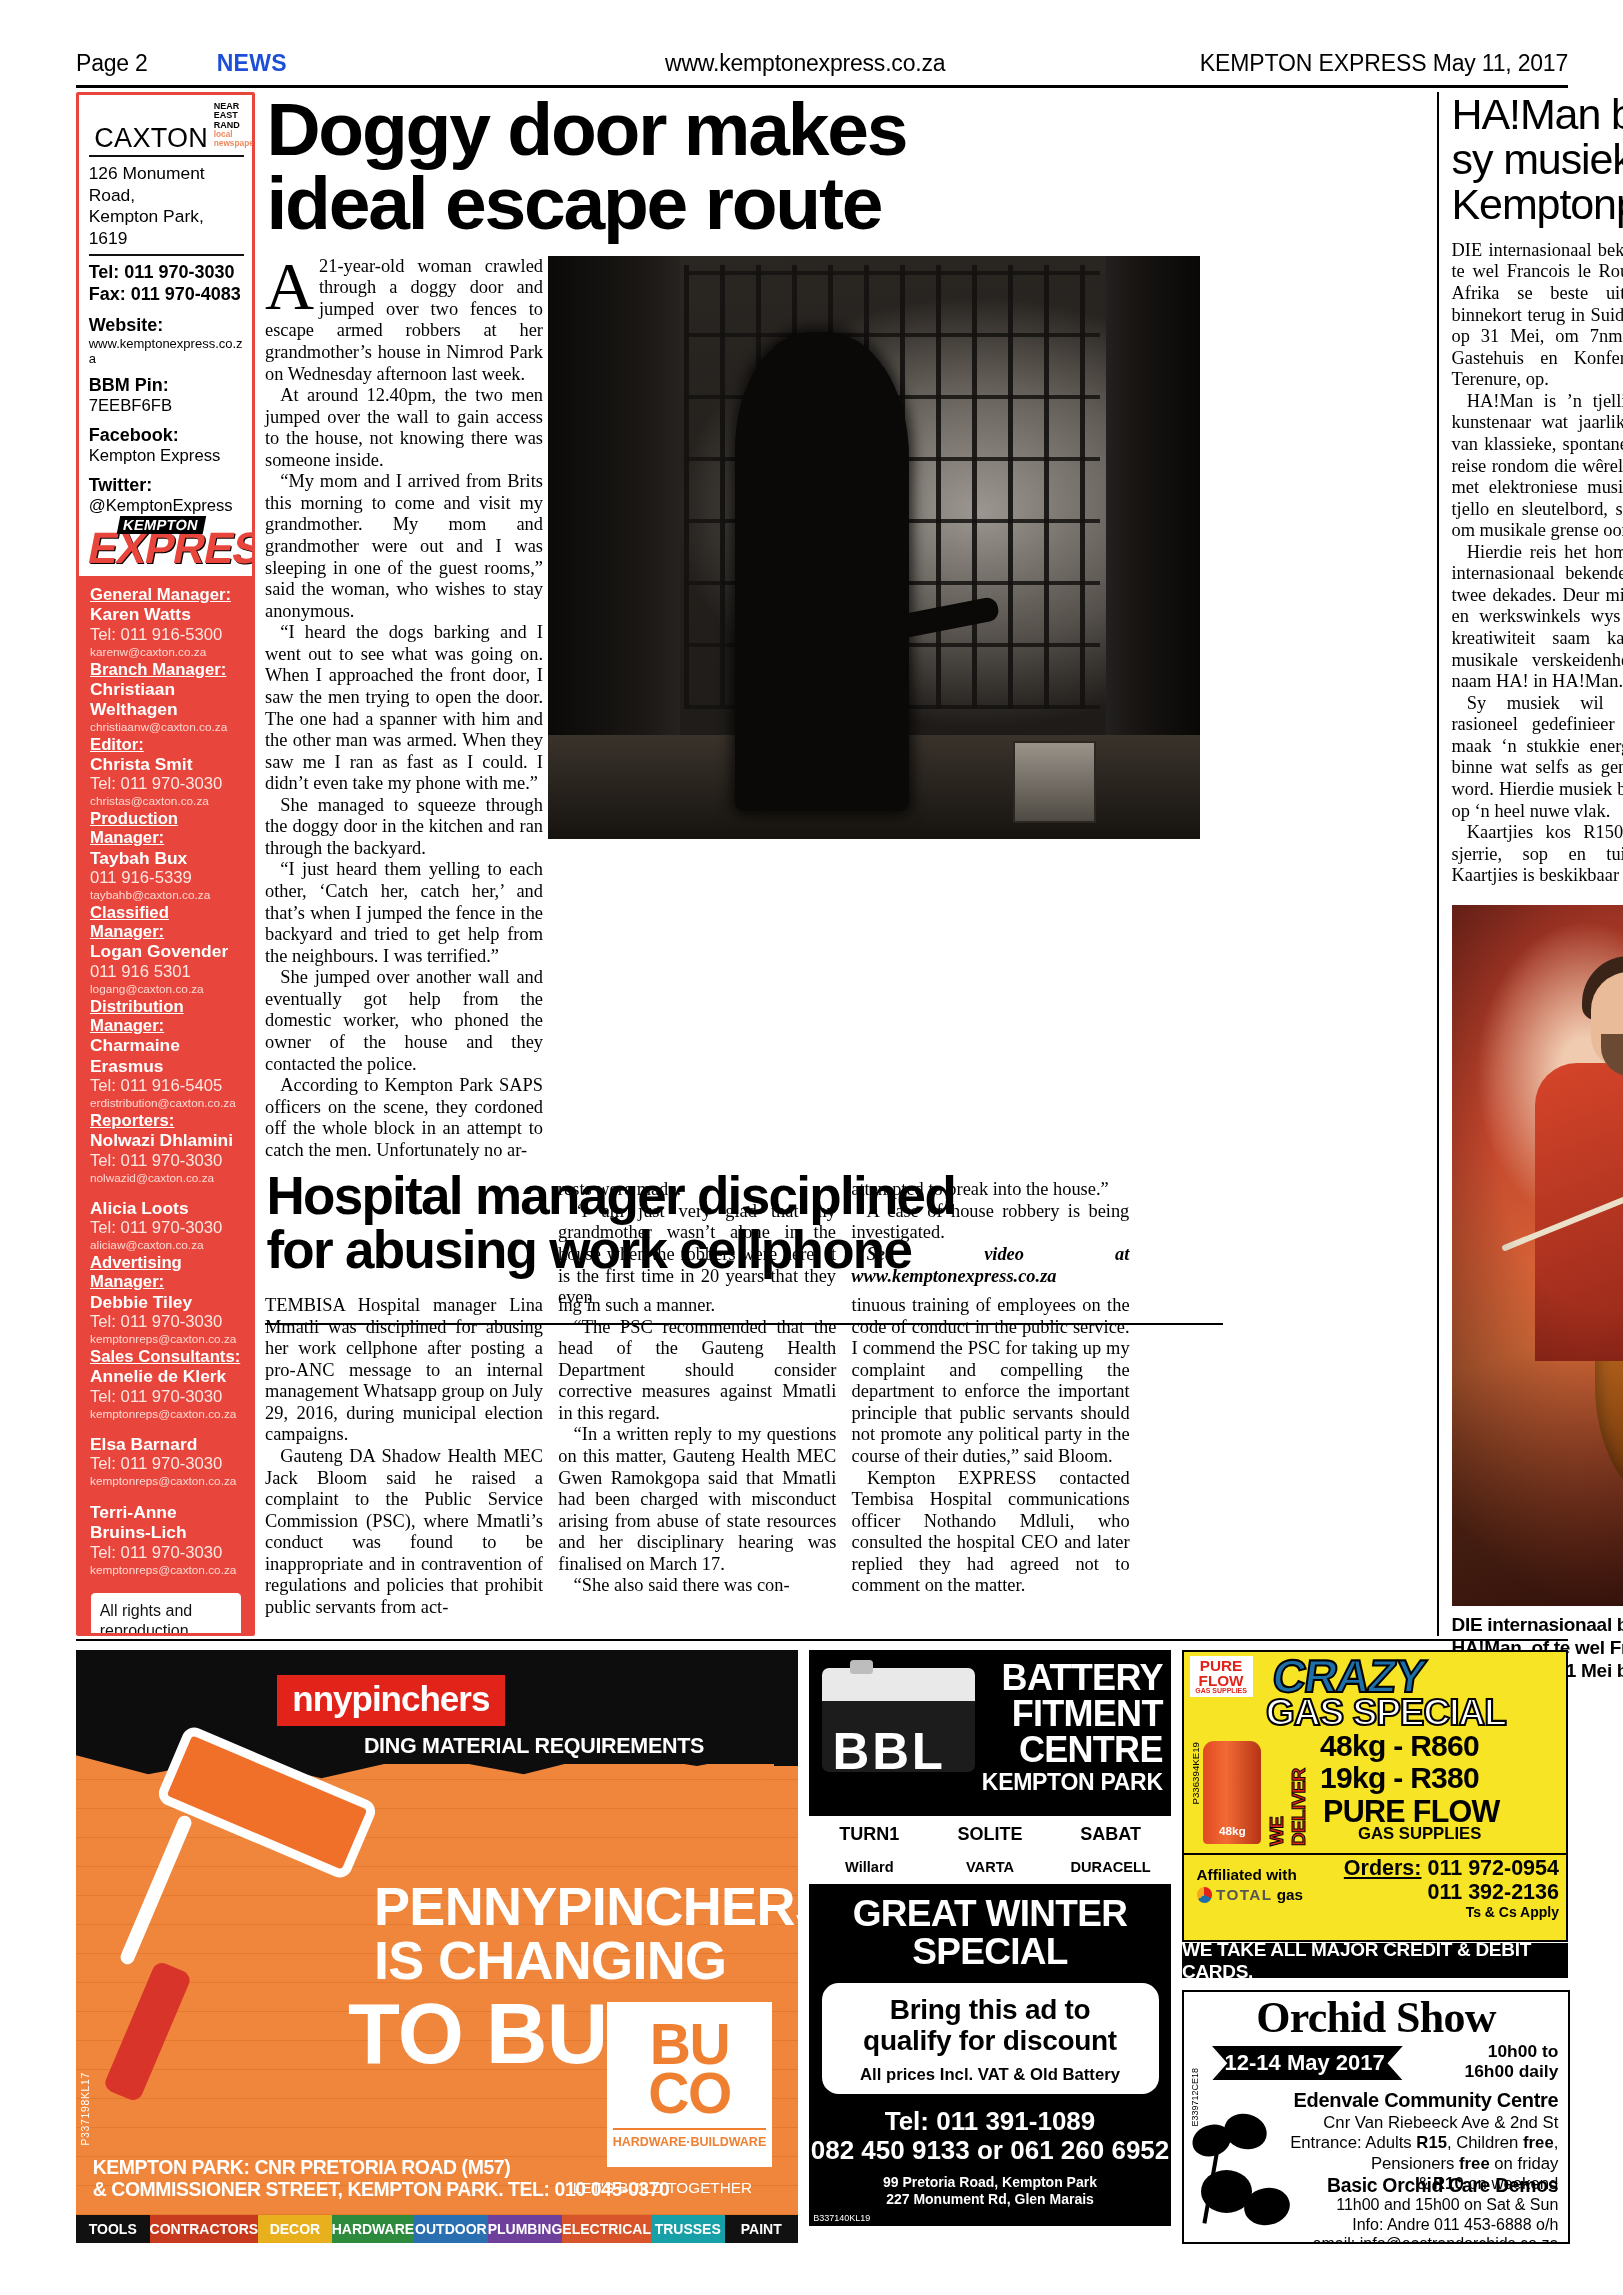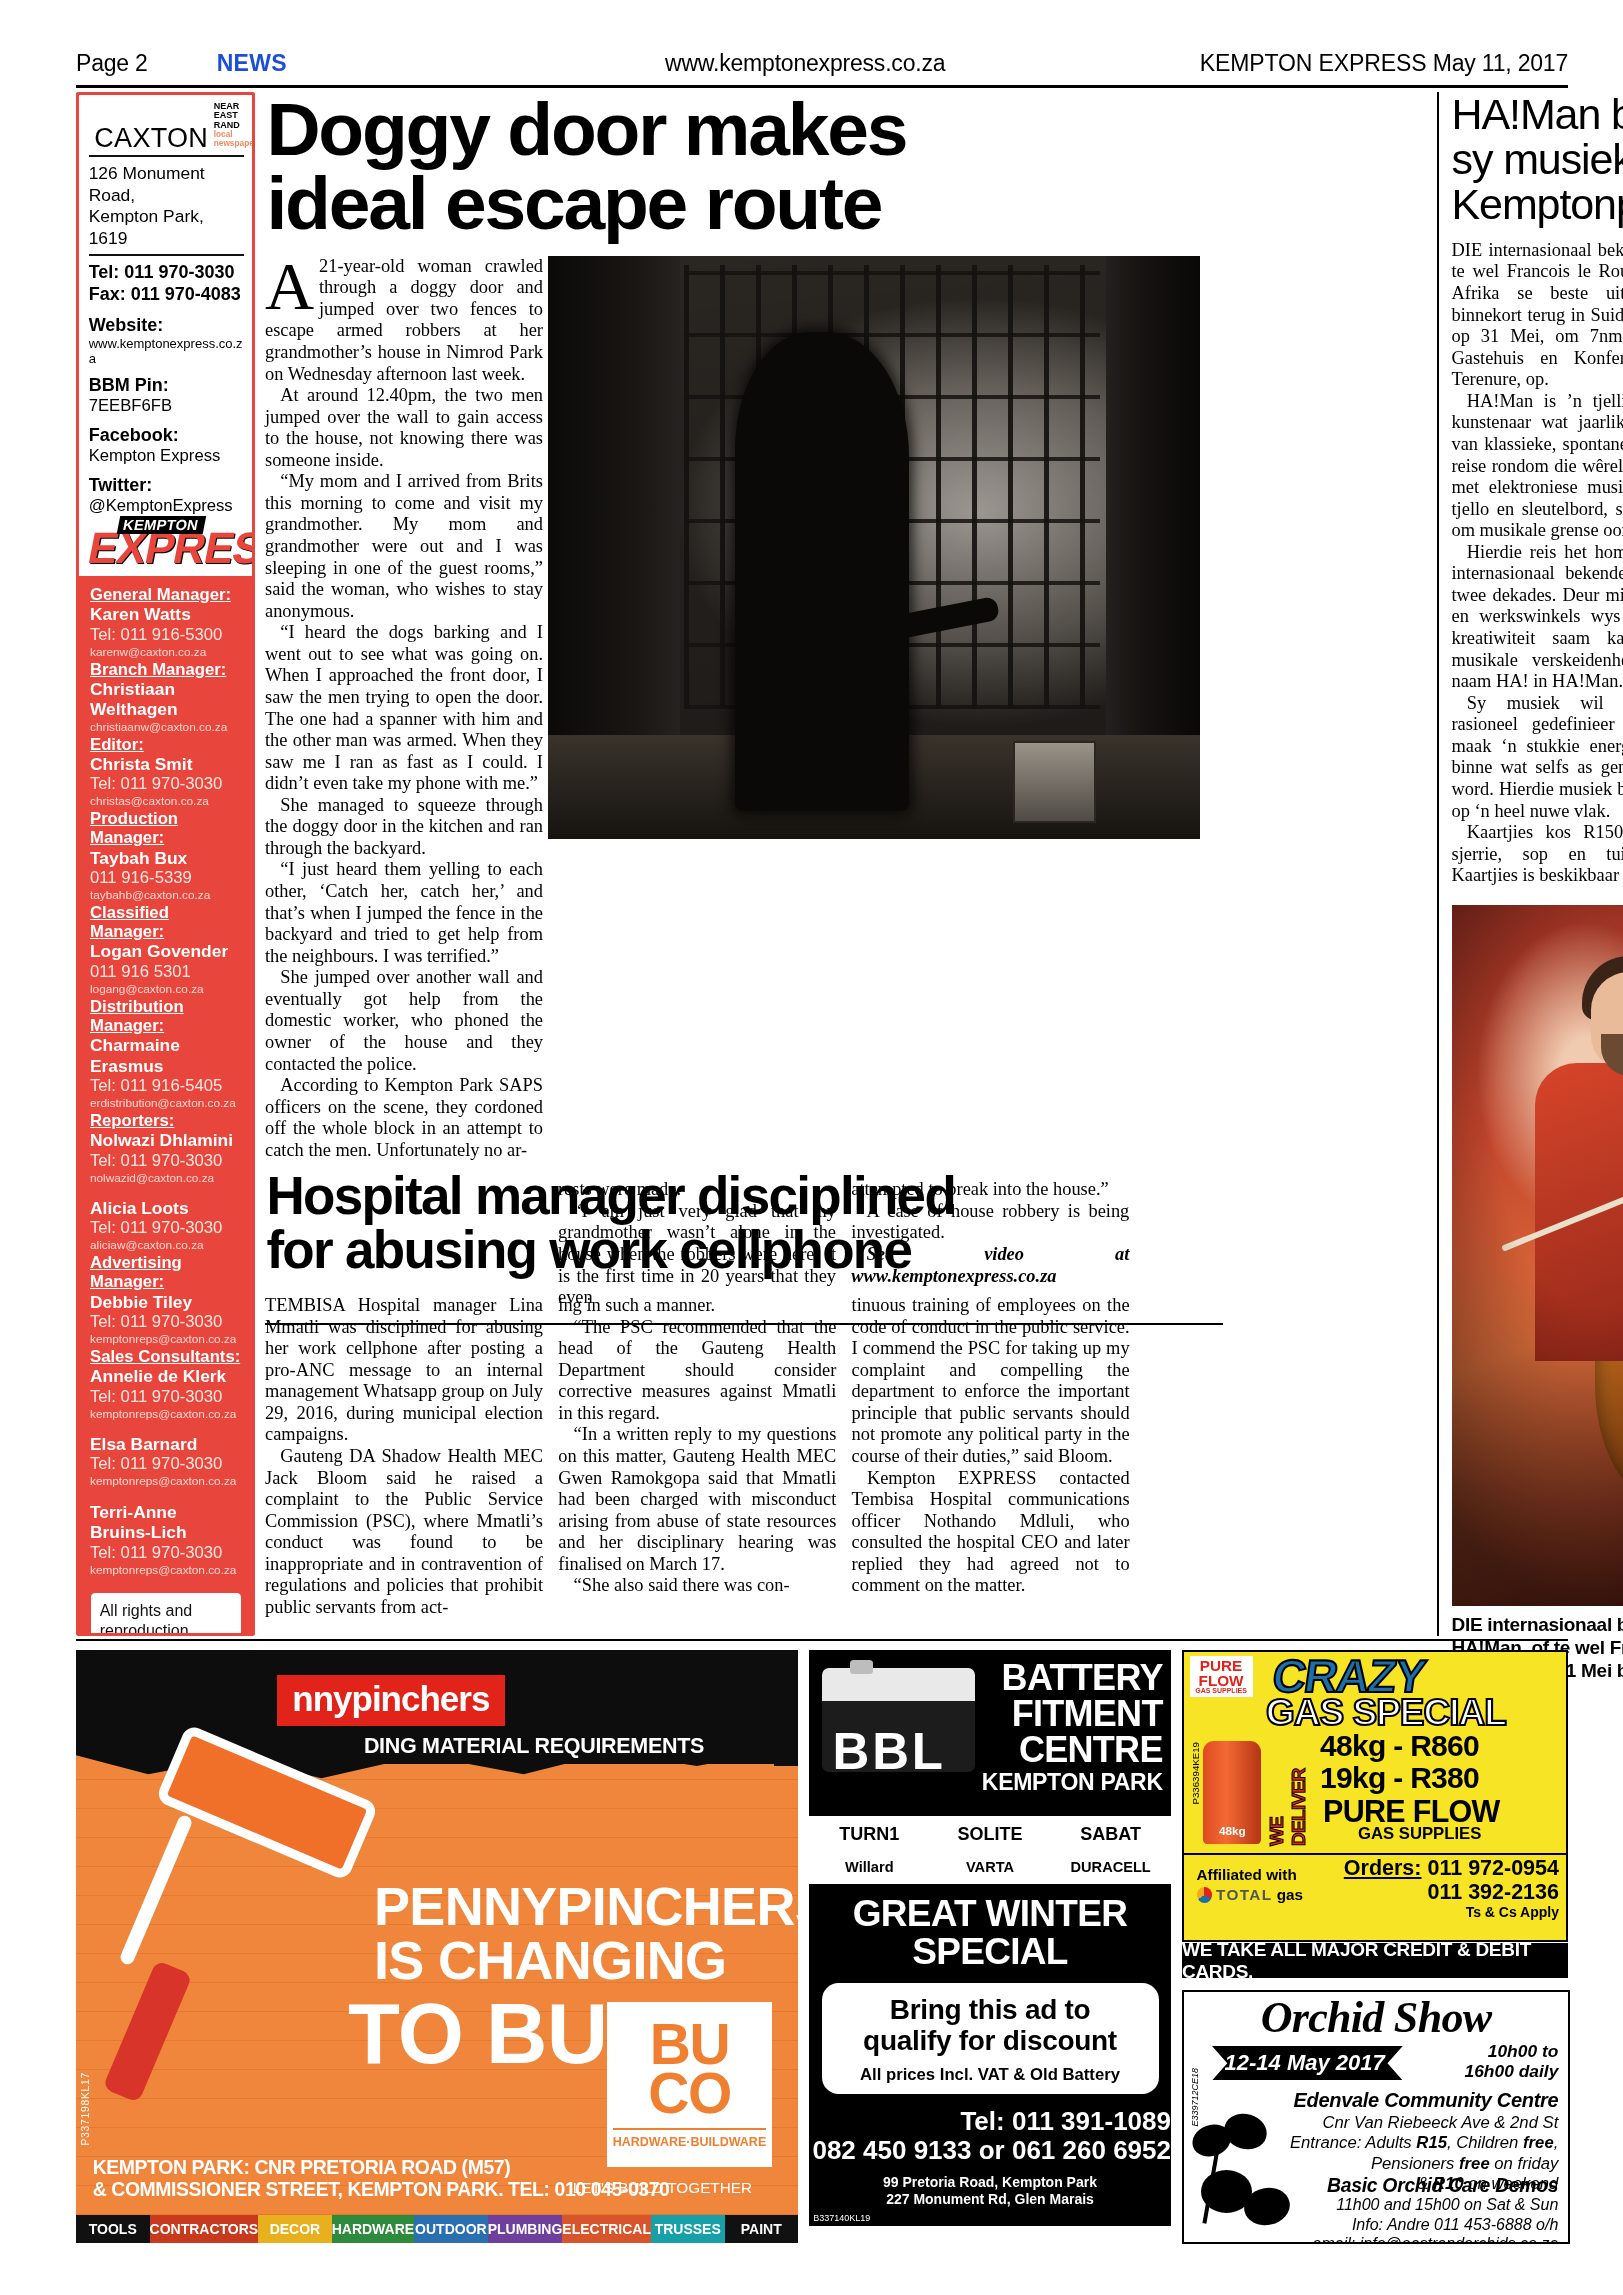--- a/index.html
+++ b/index.html
@@ -369,21 +369,21 @@
     margin: 12.5px 12.5px 0; padding: 11px 7px 9.7px; text-align: center;
   }
   .bbl-white .w1 {
     font-family:"Liberation Sans", sans-serif; font-weight: 700; font-size: 28px; line-height: 1.12;
     letter-spacing: -0.3px;
   }
   .bbl-white .w2 {
     font-family:"Liberation Sans", sans-serif; font-weight: 700; font-size: 16.7px; margin-top: 8.3px;
   }
   .bbl-tel {
-    text-align: right; margin-top: 12.5px;
+    text-align: center; margin-top: 12.5px;
     font-family:"Liberation Sans", sans-serif; font-weight: 700; line-height: 1.1;
   }
   .bbl-tel .t1 { font-size: 26px; }
   .bbl-tel .t2 { font-size: 26px; }
   .bbl-addr {
     text-align: center; margin-top: 9.7px;
     font-family:"Liberation Sans", sans-serif; font-weight: 700; font-size: 14px; line-height: 1.2;
   }
   .bbl-code { position: absolute; left: 4.2px; bottom: 2.8px; font-size: 9px;
     font-family:"Liberation Sans", sans-serif; color:#fff; }
@@ -459,21 +459,21 @@
     background: #000; color: #fff;
     display: flex; align-items: center; justify-content: center;
     font-family:"Liberation Sans", sans-serif; font-weight: 700; font-size: 19px; letter-spacing: -0.3px;
   }
   .gas-code { position: absolute; left: 5.6px; top: 90px; font-size: 9.7px;
     font-family:"Liberation Sans", sans-serif; writing-mode: vertical-rl; transform: rotate(180deg); }
 
   
   .ad-orchid {
     position: absolute; left: 1106px; top: 340px; width: 388px; height: 254px;
-    background: #fff; border: 2.8px solid #000; overflow: hidden; font-style: italic;
+    background: #fff; border: 2.8px solid #000; overflow: hidden;
   }
   .orch-title {
     text-align: center; margin-top: 4.2px;
     font-family:"Liberation Serif", serif; font-weight: 700; font-size: 44px;
     letter-spacing: -0.7px; line-height: 1.0;
   }
   .orch-date {
     position: absolute; left: 28px; top: 54px; background: #000; color: #fff;
     font-family:"Liberation Sans", sans-serif; font-weight: 700; font-size: 22px;
     padding: 3.5px 18px 4.9px 12.5px;

